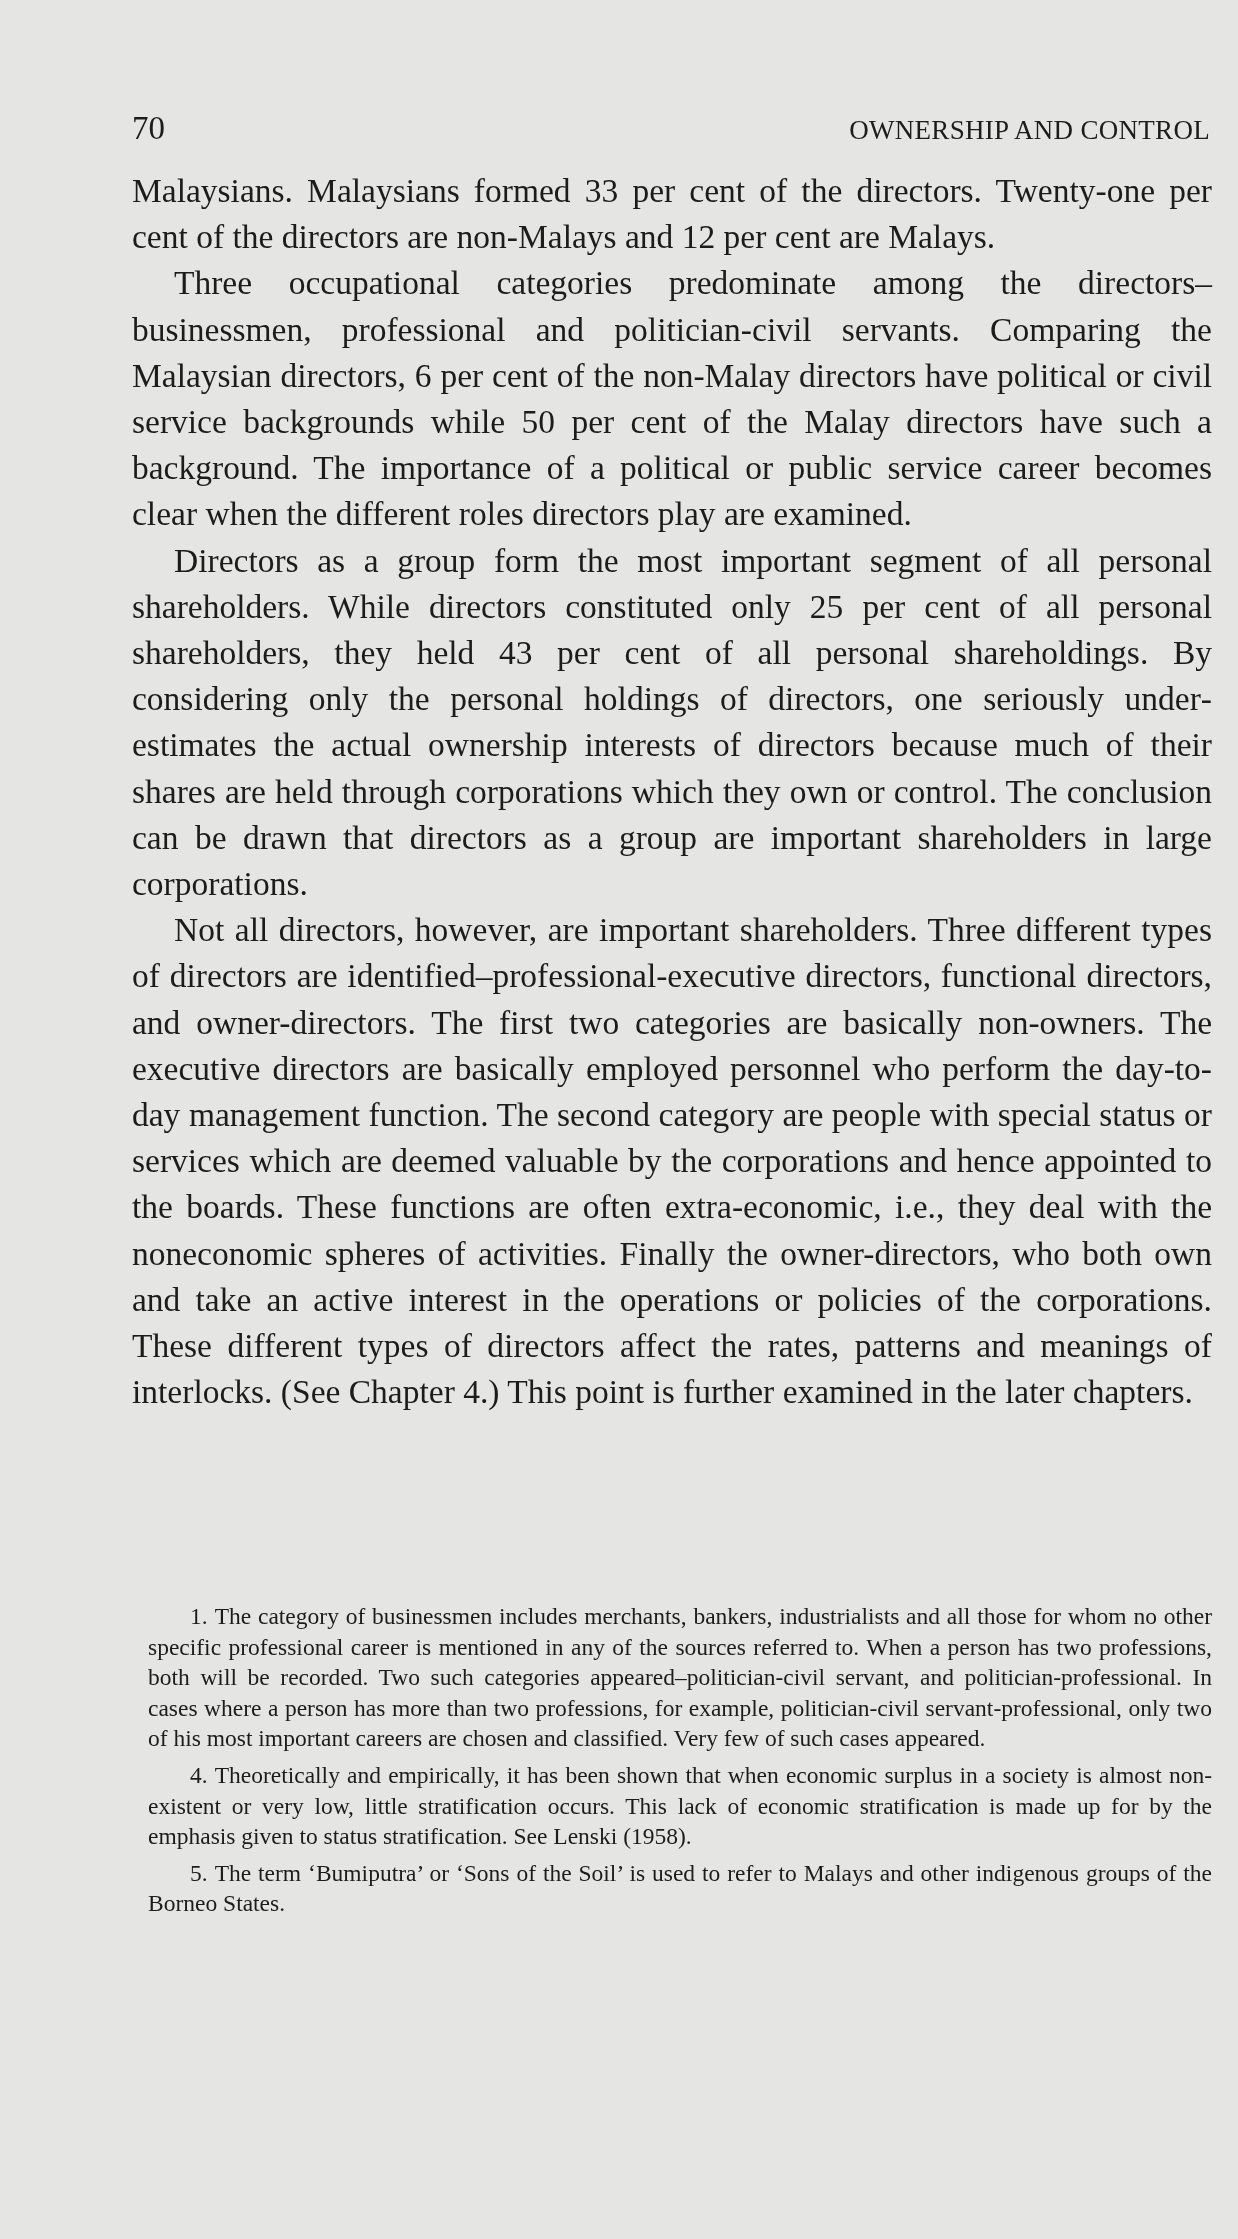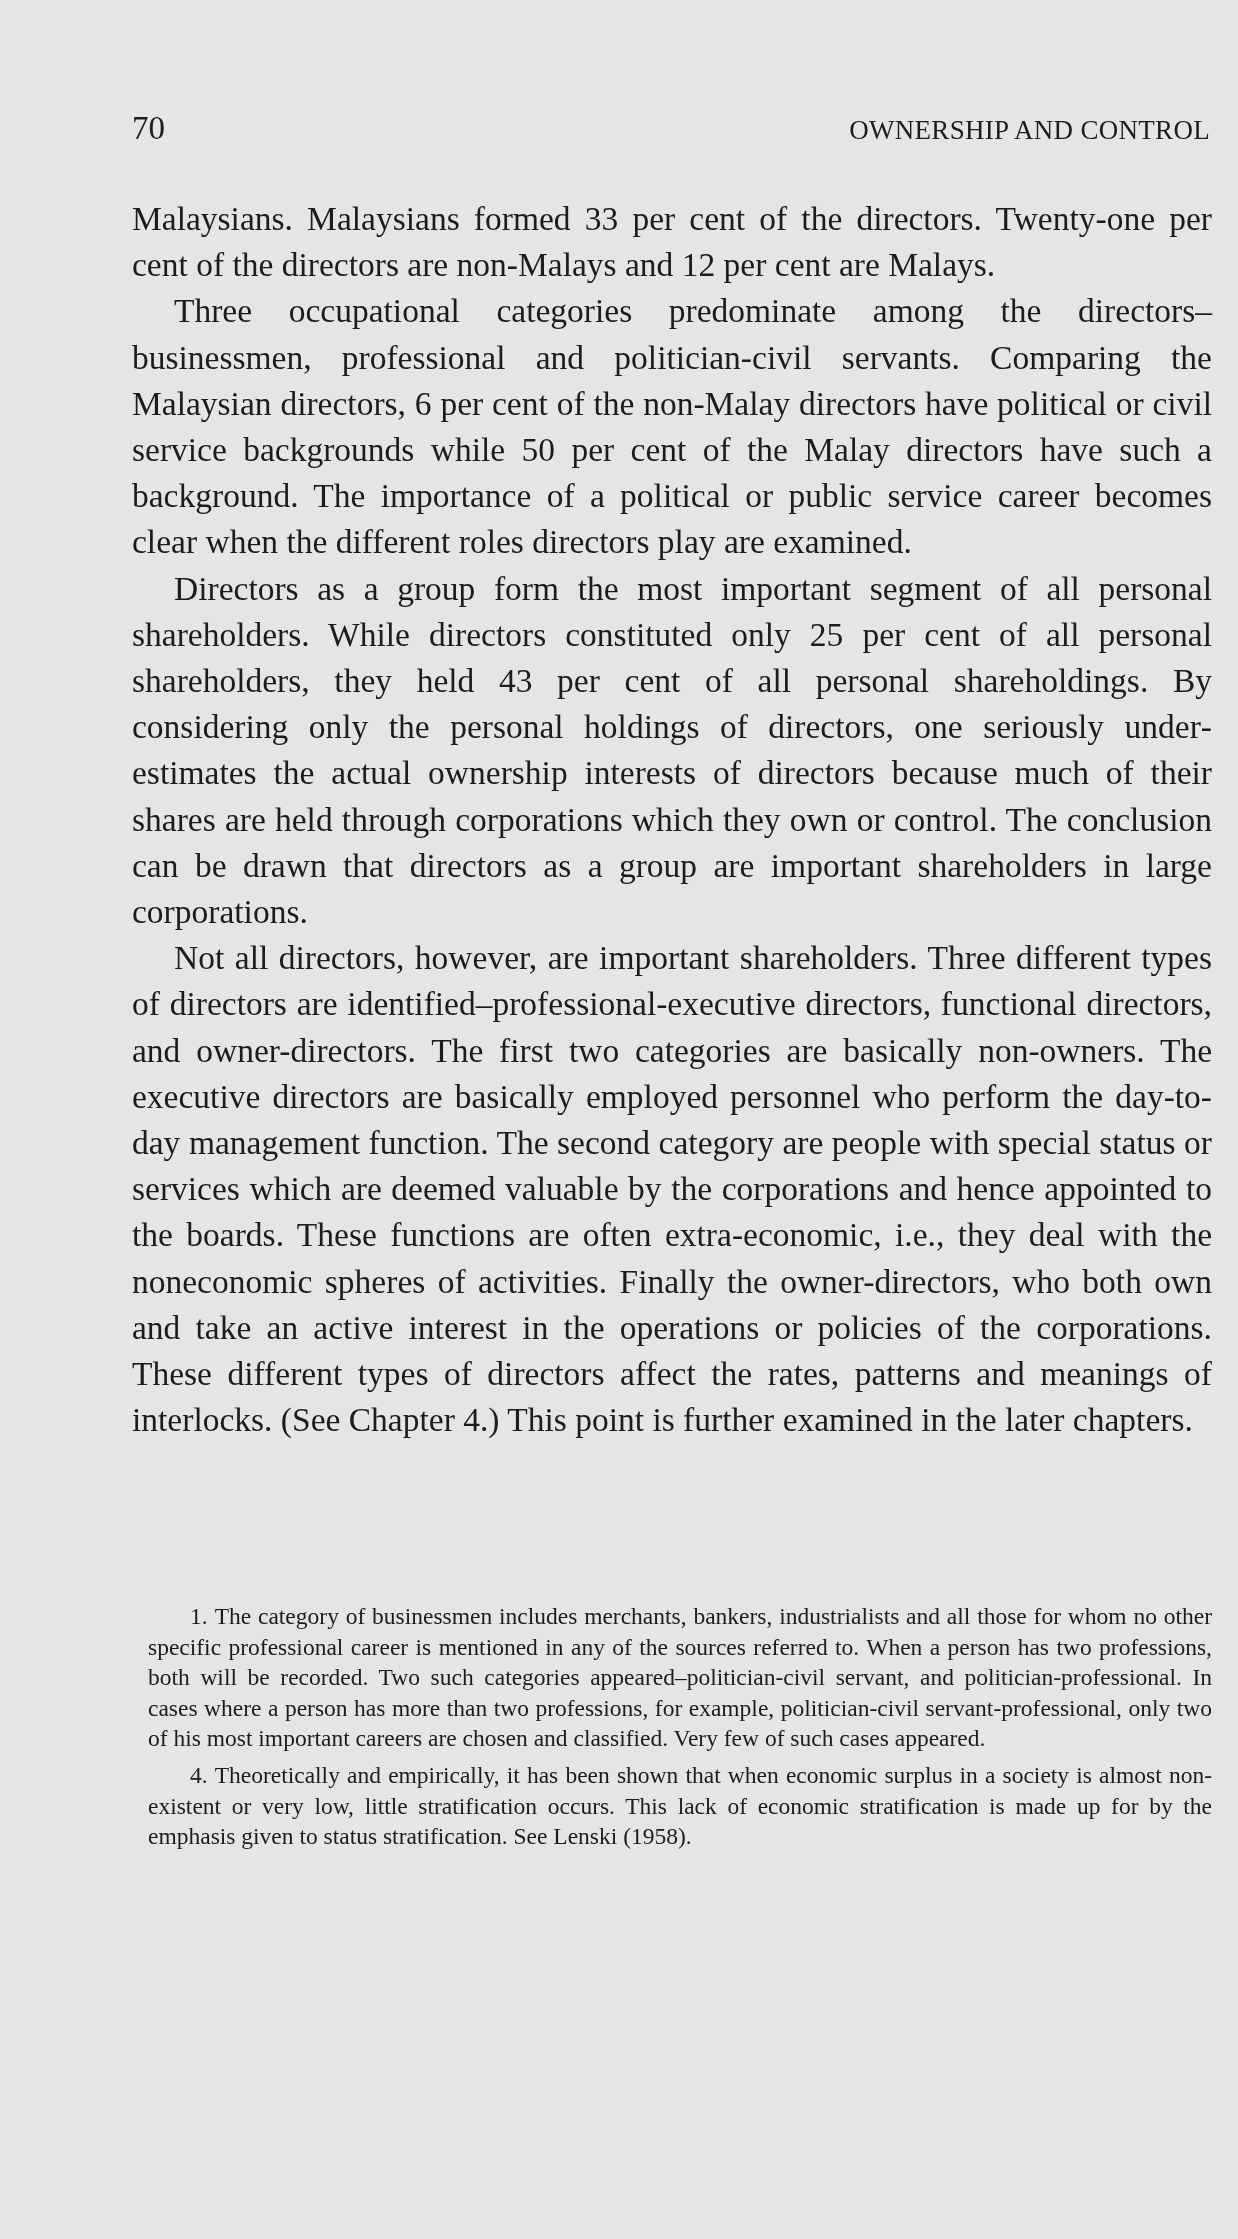--- a/index.html
+++ b/index.html
@@ -47,21 +47,20 @@
     padding-left: 50px;
     box-sizing: border-box;
   }
   .body-text {
     position: absolute;
     top: 168px;
     left: 116px;
     width: 1080px;
     font-size: 33.5px;
     line-height: 46.2px;
-    margin-top: 28px;
   }
   .body-text p {
     margin: 0;
     text-align: justify;
     text-indent: 42px;
     hyphens: manual;
   }
   .body-text p.cont {
     text-indent: 0;
   }
@@ -95,15 +94,16 @@
   <div class="body-text">
     <p class="cont">Malaysians. Malaysians formed 33 per cent of the directors. Twenty-one per cent of the directors are non-Malays and 12 per cent are Malays.</p>
     <p>Three occupational categories predominate among the directors– businessmen, professional and politician-civil servants. Comparing the Malaysian directors, 6 per cent of the non-Malay directors have political or civil service backgrounds while 50 per cent of the Malay directors have such a background. The importance of a political or public service career becomes clear when the different roles directors play are examined.</p>
     <p>Directors as a group form the most important segment of all personal shareholders. While directors constituted only 25 per cent of all personal shareholders, they held 43 per cent of all personal shareholdings. By considering only the personal holdings of directors, one seriously under­estimates the actual ownership interests of directors because much of their shares are held through corporations which they own or control. The conclusion can be drawn that directors as a group are important shareholders in large corporations.</p>
     <p>Not all directors, however, are important shareholders. Three differ­ent types of directors are identified–professional-executive directors, functional directors, and owner-directors. The first two categories are basically non-owners. The executive directors are basically employed personnel who perform the day-to-day management function. The second category are people with special status or services which are deemed valuable by the corporations and hence appointed to the boards. These functions are often extra-economic, i.e., they deal with the non­economic spheres of activities. Finally the owner-directors, who both own and take an active interest in the operations or policies of the corporations. These different types of directors affect the rates, patterns and meanings of interlocks. (See Chapter 4.) This point is further examined in the later chapters.</p>
   </div>
 
   <div class="footnotes">
     <p><span class="fn-num">1.</span><span>The category of businessmen includes merchants, bankers, industrialists and all those for whom no other specific professional career is mentioned in any of the sources referred to. When a person has two professions, both will be recorded. Two such categories appeared–politician-civil servant, and politician-professional. In cases where a person has more than two professions, for example, politician-civil servant-professional, only two of his most important careers are chosen and classified. Very few of such cases appeared.</span></p>
     <p><span class="fn-num">4.</span><span>Theoretically and empirically, it has been shown that when economic surplus in a society is almost non-existent or very low, little stratification occurs. This lack of economic stratification is made up for by the emphasis given to status stratification. See Lenski (1958).</span></p>
+    <p><span class="fn-num">5.</span><span>The term ‘Bumiputra’ or ‘Sons of the Soil’ is used to refer to Malays and other indigenous groups of the Borneo States.</span></p>
   </div>
 
 </div>
 
 </body></html>

